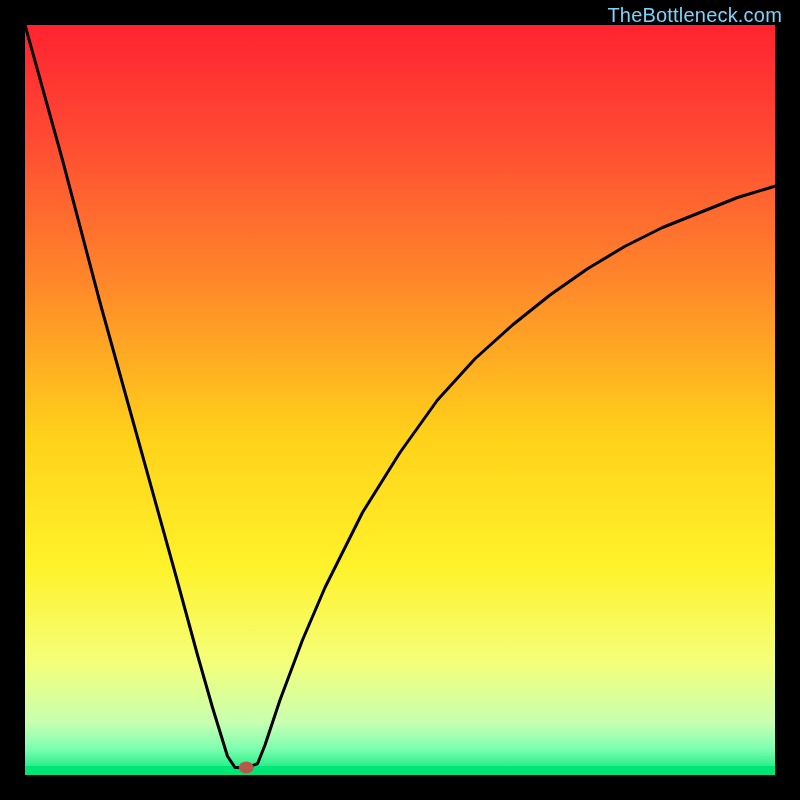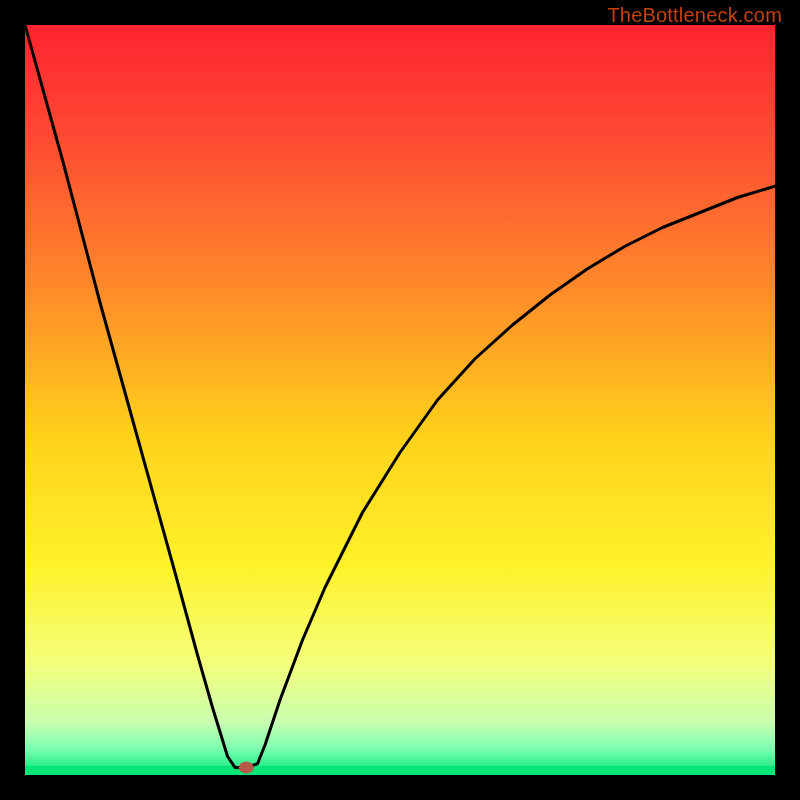--- a/index.html
+++ b/index.html
@@ -13,21 +13,21 @@
   }
   .stage {
     position: relative;
     width: 800px;
     height: 800px;
   }
   .watermark {
     position: absolute;
     top: 4px;
     right: 18px;
-    color: #c2410c;
+    color: #7dd3fc;
     font-size: 20px;
     font-weight: 500;
     letter-spacing: 0.2px;
   }
   .plot-box {
     position: absolute;
     left: 25px;
     top: 25px;
     width: 750px;
     height: 750px;

